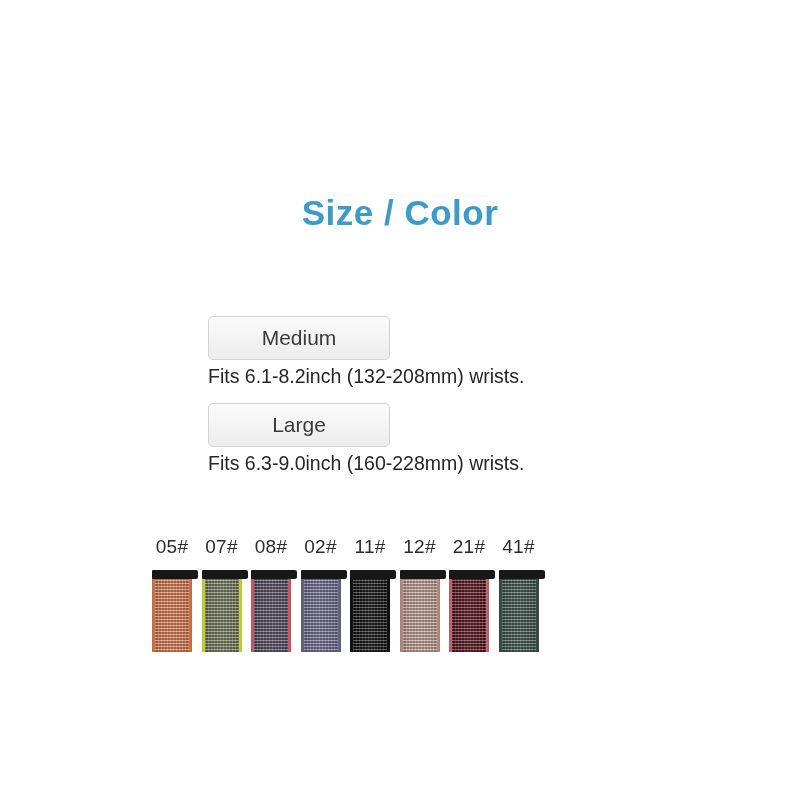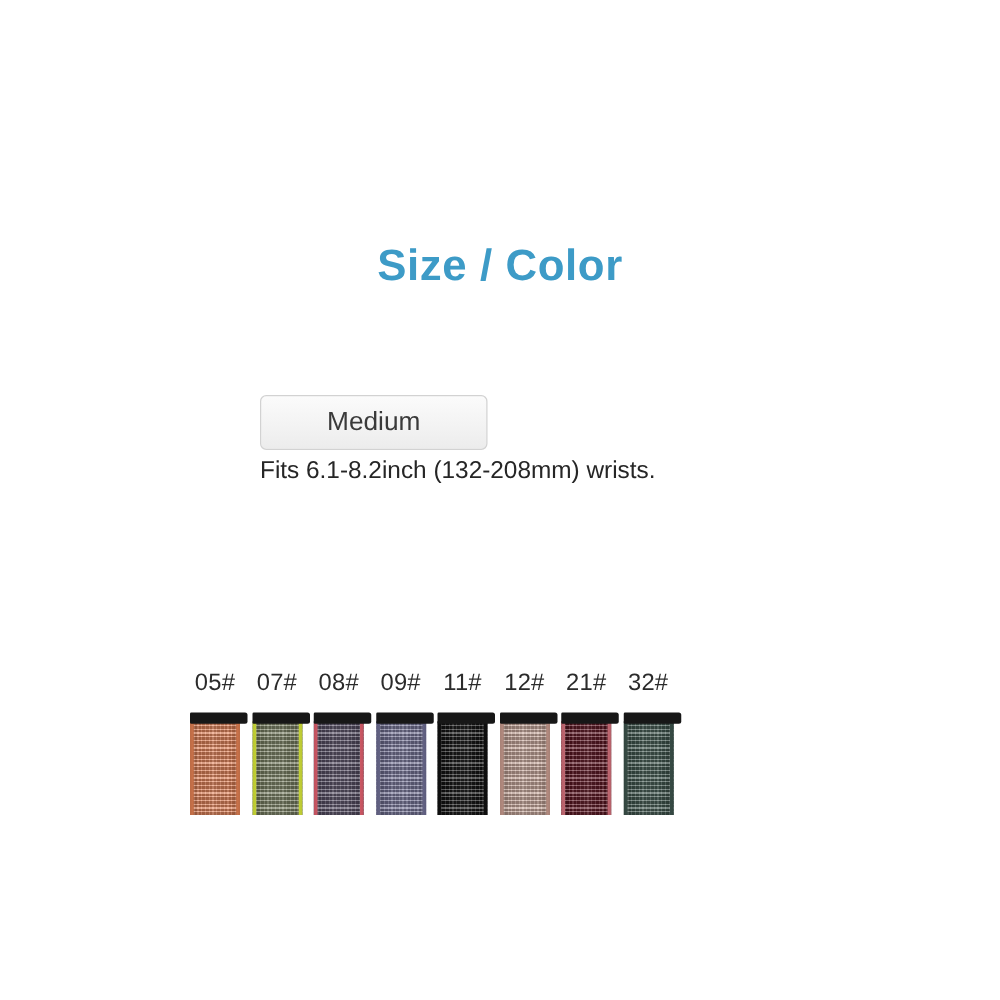--- a/index.html
+++ b/index.html
@@ -149,20 +149,24 @@
 
 <div id="page-title" style="color: rgb(61, 155, 199);">Size / Color</div>
 
 <div id="size-section">
 
   <div class="size-block">
     <div class="size-chip">Medium</div>
     <div class="size-desc">Fits 6.1-8.2inch (132-208mm) wrists.</div>
   </div>
 
+  <div class="size-block">
+    <div class="size-chip">Large</div>
+    <div class="size-desc">Fits 6.3-9.0inch (160-228mm) wrists.</div>
+  </div>
 
 </div>
 
 <div id="swatch-strip">
     <div class="swatch">
       <div class="swatch-label">05#</div>
       <div class="band">
         <div class="band-body" style="background: rgb(232, 133, 90);">
           <div class="band-weave"></div>
           <div class="band-edge-l" style="background: rgb(224, 127, 82);"></div>
@@ -190,21 +194,21 @@
         <div class="band-body" style="background: rgb(90, 82, 104);">
           <div class="band-weave"></div>
           <div class="band-edge-l" style="background: rgb(224, 96, 110);"></div>
           <div class="band-edge-r" style="background: rgb(224, 96, 110);"></div>
           <div class="band-shade"></div>
         </div>
         <div class="band-clasp" style="background: rgb(23, 23, 23);"></div>
       </div>
     </div>
     <div class="swatch">
-      <div class="swatch-label">09#</div>
+      <div class="swatch-label">02#</div>
       <div class="band">
         <div class="band-body" style="background: rgb(119, 118, 154);">
           <div class="band-weave"></div>
           <div class="band-edge-l" style="background: rgb(110, 109, 146);"></div>
           <div class="band-edge-r" style="background: rgb(110, 109, 146);"></div>
           <div class="band-shade"></div>
         </div>
         <div class="band-clasp" style="background: rgb(23, 23, 23);"></div>
       </div>
     </div>
@@ -238,21 +242,21 @@
         <div class="band-body" style="background: rgb(94, 22, 34);">
           <div class="band-weave"></div>
           <div class="band-edge-l" style="background: rgb(212, 113, 124);"></div>
           <div class="band-edge-r" style="background: rgb(212, 113, 124);"></div>
           <div class="band-shade"></div>
         </div>
         <div class="band-clasp" style="background: rgb(23, 23, 23);"></div>
       </div>
     </div>
     <div class="swatch">
-      <div class="swatch-label">32#</div>
+      <div class="swatch-label">41#</div>
       <div class="band">
         <div class="band-body" style="background: rgb(67, 90, 82);">
           <div class="band-weave"></div>
           <div class="band-edge-l" style="background: rgb(60, 82, 75);"></div>
           <div class="band-edge-r" style="background: rgb(60, 82, 75);"></div>
           <div class="band-shade"></div>
         </div>
         <div class="band-clasp" style="background: rgb(23, 23, 23);"></div>
       </div>
     </div>

